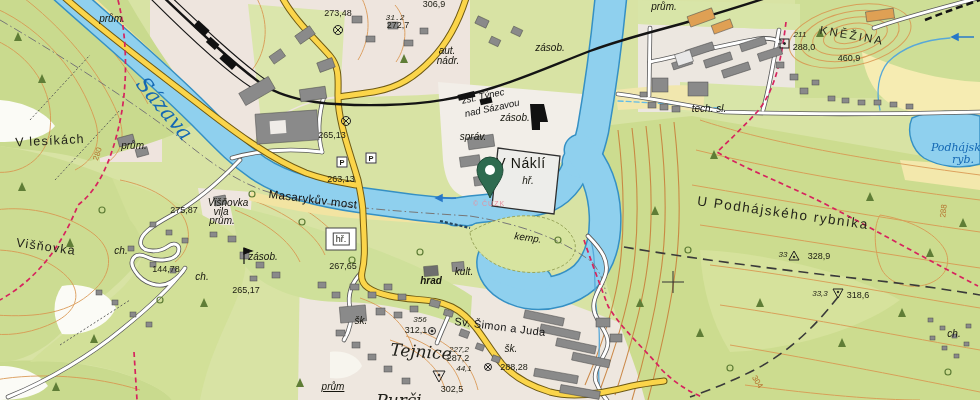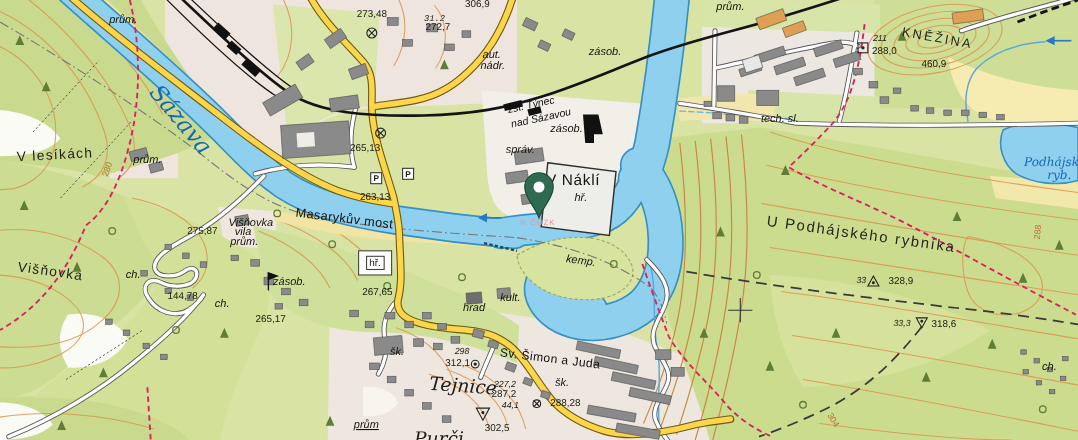--- a/index.html
+++ b/index.html
@@ -460,30 +460,30 @@
       <div class="lbl s-loc" style="left: 202px; top: 277px; transform: translate(-50%, -50%) rotate(0deg);">ch.</div>
       <div class="lbl s-loc" style="left: 954px; top: 334px; transform: translate(-50%, -50%) rotate(0deg);">ch.</div>
       <div class="lbl s-h" style="left: 166px; top: 269px; transform: translate(-50%, -50%) rotate(0deg);">144,78</div>
       <div class="lbl s-h" style="left: 246px; top: 290px; transform: translate(-50%, -50%) rotate(0deg);">265,17</div>
       <div class="lbl s-h" style="left: 332px; top: 135px; transform: translate(-50%, -50%) rotate(0deg);">265,13</div>
       <div class="lbl s-h" style="left: 341px; top: 179px; transform: translate(-50%, -50%) rotate(0deg);">263,13</div>
       <div class="lbl s-bridge" style="left: 313px; top: 200px; transform: translate(-50%, -50%) rotate(7deg);">Masarykův most</div>
       <div class="lbl s-h" style="left: 343px; top: 266px; transform: translate(-50%, -50%) rotate(0deg);">267,65</div>
       <div class="lbl s-loc" style="left: 361px; top: 321px; transform: translate(-50%, -50%) rotate(0deg);">šk.</div>
       <div class="lbl s-loc" style="left: 511px; top: 349px; transform: translate(-50%, -50%) rotate(0deg);">šk.</div>
-      <div class="lbl s-hit" style="left: 420px; top: 320px; transform: translate(-50%, -50%) rotate(0deg);">298</div>
+      <div class="lbl s-hit" style="left: 420px; top: 320px; transform: translate(-50%, -50%) rotate(0deg);">356</div>
       <div class="lbl s-h" style="left: 416px; top: 330px; transform: translate(-50%, -50%) rotate(0deg);">312,1</div>
       <div class="lbl s-church" style="left: 500px; top: 327px; transform: translate(-50%, -50%) rotate(7deg);">Sv. Šimon a Juda</div>
       <div class="lbl s-hit" style="left: 459px; top: 350px; transform: translate(-50%, -50%) rotate(0deg);">227,2</div>
       <div class="lbl s-h" style="left: 458px; top: 358px; transform: translate(-50%, -50%) rotate(0deg);">287,2</div>
       <div class="lbl s-town" style="left: 421px; top: 352px; transform: translate(-50%, -50%) rotate(4deg);">Tejnice</div>
       <div class="lbl s-hit" style="left: 424px; top: 369px; transform: translate(-50%, -50%) rotate(0deg); margin-left: 40px;">44,1</div>
       <div class="lbl s-h" style="left: 452px; top: 389px; transform: translate(-50%, -50%) rotate(0deg);">302,5</div>
       <div class="lbl s-h" style="left: 514px; top: 367px; transform: translate(-50%, -50%) rotate(0deg);">288,28</div>
-      <div class="lbl s-loc" style="left: 431px; top: 281px; transform: translate(-50%, -50%) rotate(0deg);">hrad</div>
+      <div class="lbl s-loc" style="left: 431px; top: 281px; transform: translate(-50%, -50%) rotate(0deg); font-weight: bold;">hrad</div>
       <div class="lbl s-loc" style="left: 464px; top: 272px; transform: translate(-50%, -50%) rotate(0deg);">kult.</div>
       <div class="lbl s-town" style="left: 399px; top: 400px; transform: translate(-50%, -50%) rotate(0deg);">Purči</div>
       <div class="lbl s-park" style="left: 342px; top: 162px; transform: translate(-50%, -50%) rotate(0deg);">P</div>
       <div class="lbl s-park" style="left: 371px; top: 158px; transform: translate(-50%, -50%) rotate(0deg);">P</div>
       <div class="lbl s-copy" style="left: 489px; top: 203px; transform: translate(-50%, -50%) rotate(0deg);">© ČÚZK</div>
     </div>
 
   <svg width="40" height="48" style="position:absolute;left:470px;top:154px;overflow:visible">
     <path d="M20,44 C16,33 7,26 7,16 A13,13 0 1 1 33,16 C33,26 24,33 20,44 Z" fill="#2e6b50" stroke="#1d4a36" stroke-width="1"></path>
     <circle cx="20" cy="16" r="5" fill="#ffffff"></circle>

